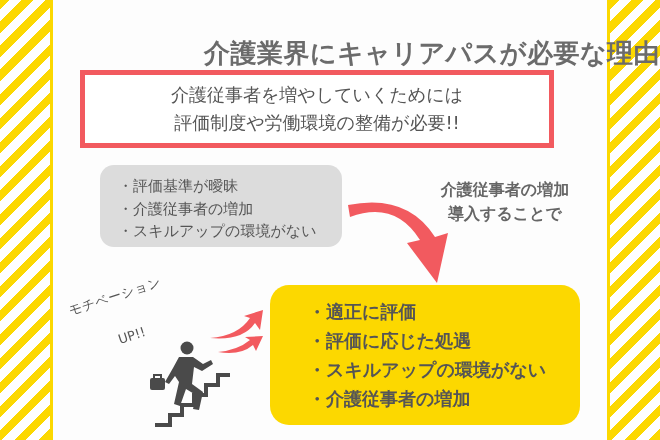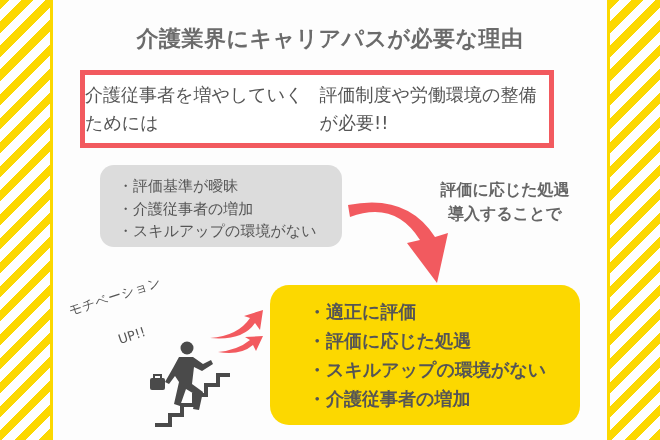--- a/index.html
+++ b/index.html
@@ -1,23 +1,23 @@
 <!DOCTYPE html>
 <html><head>
 <meta charset="utf-8">
 <style>
   html,body{margin:0;padding:0;}
   body{width:660px;height:440px;overflow:hidden;position:relative;background:#fdfdfd;font-family:"DejaVu Sans","Liberation Sans",sans-serif;color:#555;}
   .stripe{position:absolute;top:0;width:50px;height:440px;
     background:repeating-linear-gradient(-45deg,#fcd800 0,#fcd800 8px,#ffffff 8px,#ffffff 17px);}
   .stripe.left{left:0;border-right:3px solid #fcd800;}
   .stripe.right{right:0;border-left:3px solid #fcd800;}
-  .title{position:absolute;left:0;right:0;top:24px;text-align:center;font-size:22px;font-weight:bold;color:#6b6b6b;letter-spacing:0.5px;}
+  .title{position:absolute;left:0;right:0;top:36px;text-align:right;font-size:26px;font-weight:bold;color:#6b6b6b;letter-spacing:0.5px;}
   .redbox{position:absolute;left:80px;top:70px;width:474px;height:78px;border:5px solid #f25a5f;background:#fff;box-sizing:border-box;
-    display:flex;flex-direction:row;justify-content:center;align-items:center;}
+    display:flex;flex-direction:column;justify-content:center;align-items:center;}
   .redbox div{font-size:18px;color:#555;line-height:28px;}
   .graybox{position:absolute;left:100px;top:165px;width:242px;height:82px;background:#dcdcdc;border-radius:14px;box-sizing:border-box;padding:10px 0 0 18px;}
   .graybox div{font-size:15px;line-height:22.5px;color:#555;}
   .right-note{position:absolute;left:420px;top:178px;width:170px;text-align:center;font-size:16px;font-weight:bold;color:#666;line-height:24px;}
   .yellowbox{position:absolute;left:270px;top:285px;width:310px;height:140px;background:#fcd800;border-radius:19px;box-sizing:border-box;padding:12px 0 0 38px;}
   .yellowbox div{font-size:18px;font-weight:bold;line-height:29px;color:#555;}
   .motiv{position:absolute;left:72px;top:302px;font-size:13px;color:#555;transform:rotate(-18deg);transform-origin:left bottom;letter-spacing:0.5px;}
   .up{position:absolute;left:118px;top:328px;font-size:13px;color:#555;transform:rotate(-18deg);}
   svg{position:absolute;}
 </style>
@@ -34,21 +34,21 @@
   <div>評価制度や労働環境の整備が必要!!</div>
 </div>
 
 <div class="graybox">
   <div>・評価基準が曖昧</div>
   <div>・介護従事者の増加</div>
   <div>・スキルアップの環境がない</div>
 </div>
 
 <div class="right-note">
-  <div>評価に応じた処遇</div>
+  <div>介護従事者の増加</div>
   <div>導入することで</div>
 </div>
 
 <svg style="left:345px;top:195px;" width="110" height="90" viewBox="0 0 110 90">
   <path d="M5 22 Q50 5 75 45 L62 48 L92 88 L103 38 L90 42 Q62 -2 3 10 Z" fill="#f25a5f"></path>
 </svg>
 
 <div class="yellowbox">
   <div>・適正に評価</div>
   <div>・評価に応じた処遇</div>

